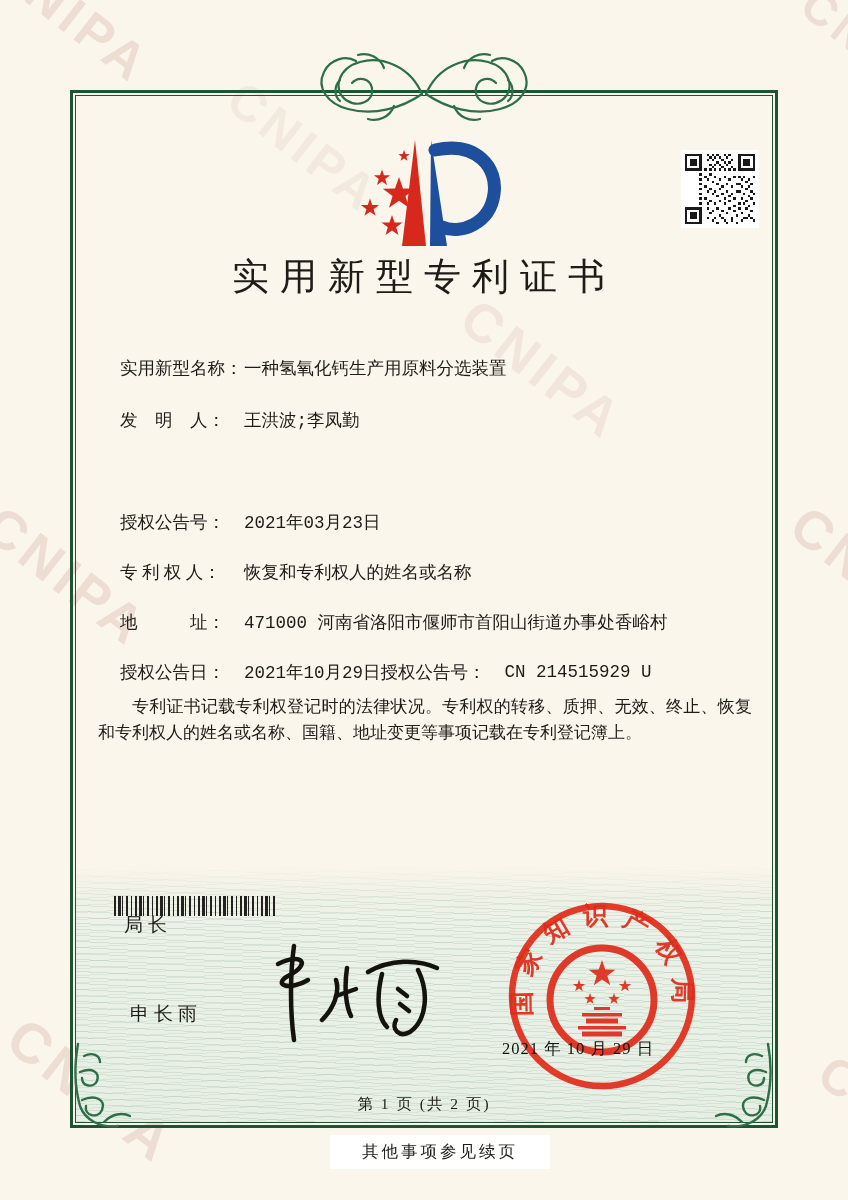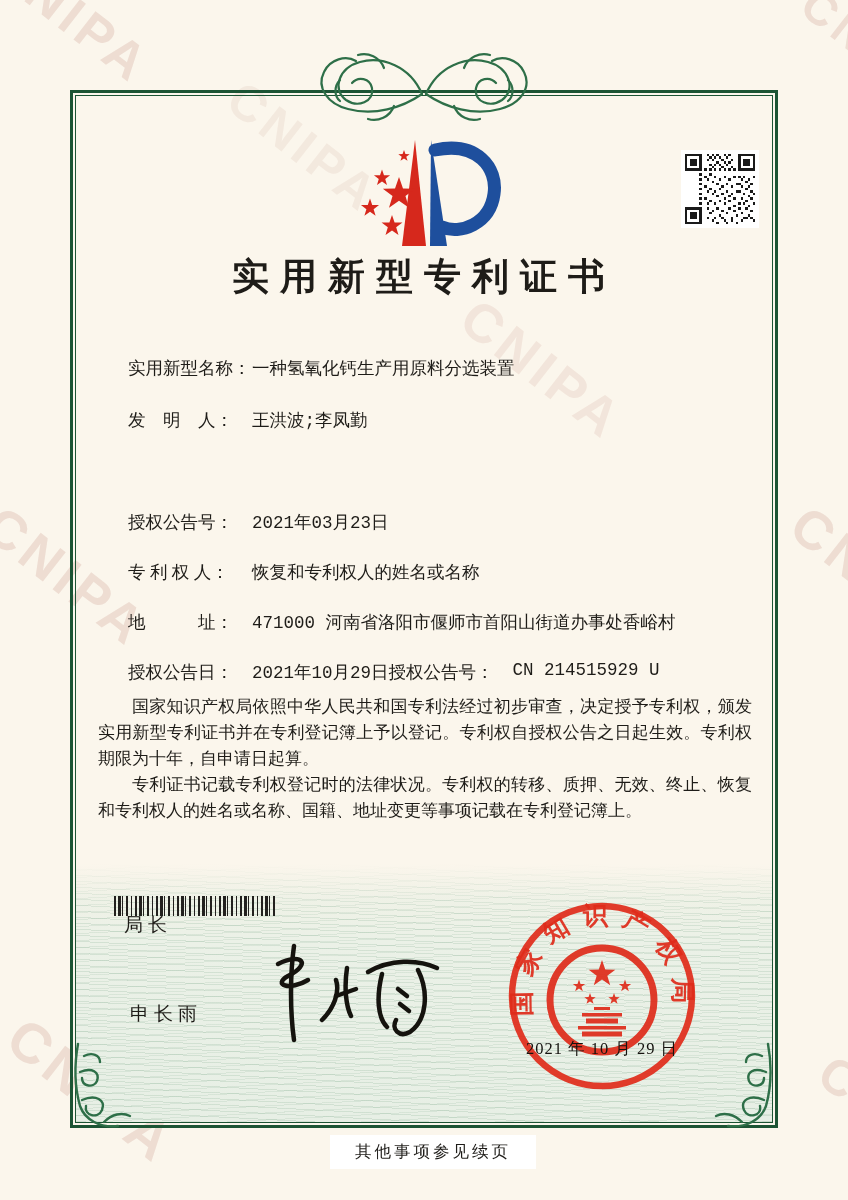--- a/index.html
+++ b/index.html
@@ -22,23 +22,23 @@
       linear-gradient(180deg, rgba(251,246,236,1) 0%, rgba(246,244,234,.65) 7%, rgba(236,241,231,.25) 14%, rgba(236,241,231,0) 22%),
       repeating-linear-gradient(3deg,  rgba(148,184,158,.28) 0 1px, rgba(0,0,0,0) 1px 6px),
       repeating-linear-gradient(-3deg, rgba(148,184,158,.20) 0 1px, rgba(0,0,0,0) 1px 7px),
       linear-gradient(180deg,#f3f2e6 0%, #ebf1e7 30%, #e7efe5 100%);}
 
   .certno{position:absolute;left:112px;top:139px;font-size:17px;letter-spacing:2px;z-index:4;}
   .logo{position:absolute;left:352px;top:134px;z-index:4;}
   .qr{position:absolute;left:681px;top:150px;width:70px;height:70px;background:#fff;
       padding:4px;z-index:4;}
   .title{position:absolute;left:70px;top:252px;width:708px;text-align:center;
-         font-size:37px;font-weight:bold;letter-spacing:11px;z-index:4;}
-
-  .row{position:absolute;left:128px;width:620px;display:flex;font-size:17.5px;z-index:4;}
+         font-size:37px;font-weight:normal;letter-spacing:11px;z-index:4;}
+
+  .row{position:absolute;left:120px;width:620px;display:flex;font-size:17.5px;z-index:4;align-items:center;}
   .lbl{flex:none;width:124px;}
   .val{flex:none;white-space:nowrap;font-family:Liberation Mono, monospace;}
   .lbl2{}
 
   .paras{position:absolute;left:98px;top:694px;width:654px;font-size:17px;line-height:26px;
          text-align:justify;z-index:4;}
   .paras p{margin:0;text-indent:2em;}
 
   .barcode{position:absolute;left:114px;top:896px;width:164px;height:20px;z-index:5;
     background:repeating-linear-gradient(90deg,
@@ -46,28 +46,28 @@
       #23211f 4px 7px, rgba(0,0,0,0) 7px 8px,
       #23211f 8px 9px, rgba(0,0,0,0) 9px 12px,
       #23211f 12px 14px, rgba(0,0,0,0) 14px 17px,
       #23211f 17px 18px, rgba(0,0,0,0) 18px 21px);}
 
   .officer-title{position:absolute;left:124px;top:912px;font-size:19px;letter-spacing:5px;z-index:5;}
   .officer-name{position:absolute;left:122px;top:1001px;font-size:19px;letter-spacing:5px;z-index:5;margin-left:8px;}
   .signature{position:absolute;left:250px;top:930px;z-index:5;}
 
   .seal{position:absolute;left:502px;top:896px;z-index:5;}
-  .seal-date{position:absolute;left:502px;top:1038px;width:200px;text-align:center;
+  .seal-date{position:absolute;left:502px;top:1038px;width:200px;text-align:left;
              font-size:16.5px;letter-spacing:1px;color:#15130f;z-index:6;}
 
   .page-num{position:absolute;left:70px;top:1094px;width:708px;text-align:center;
             font-size:15.5px;letter-spacing:2px;z-index:6;}
 
   .note-box{position:absolute;left:330px;top:1135px;background:#ffffff;
-            padding:6px 25px;font-size:16.5px;letter-spacing:3px;z-index:4;}
+            padding:6px 32px;font-size:16.5px;letter-spacing:3px;z-index:4;}
 
   .flourish{position:absolute;left:244px;top:46px;z-index:3;}
   .corner{position:absolute;top:1042px;z-index:3;}
   .corner.left{left:70px;}
   .corner.right{left:712px;transform:scaleX(-1);}
 </style>
 </head>
 <body>
 
 <div class="page">
@@ -190,21 +190,20 @@
     <span class="val">471000 河南省洛阳市偃师市首阳山街道办事处香峪村</span>
   </div>
   <div class="row" style="top:660px">
     <span class="lbl">授权公告日：</span>
     <span class="val">2021年10月29日</span>
     <span class="lbl lbl2">授权公告号：</span>
     <span class="val">CN 214515929 U</span>
   </div>
 
   <div class="paras">
-    <p>国家知识产权局依照中华人民共和国专利法经过初步审查，决定授予专利权，颁发实用新型专利证书并在专利登记簿上予以登记。专利权自授权公告之日起生效。专利权期限为十年，自申请日起算。</p>
     <p>专利证书记载专利权登记时的法律状况。专利权的转移、质押、无效、终止、恢复和专利权人的姓名或名称、国籍、地址变更等事项记载在专利登记簿上。</p>
   </div>
 
   <div class="barcode"></div>
 
   <div class="officer-title">局长</div>
   <div class="officer-name">申长雨</div>
 
   <svg class="signature" width="200" height="118" viewBox="0 0 200 118">
     <g fill="none" stroke="#15130e" stroke-width="4.5" stroke-linecap="round">
@@ -239,15 +238,16 @@
       <use href="#sstar" transform="translate(12,-1) scale(0.6)"></use>
       <rect x="-8" y="7" width="16" height="3"></rect>
       <rect x="-20" y="13" width="40" height="3.5"></rect>
       <rect x="-16" y="18.5" width="32" height="5"></rect>
       <rect x="-24" y="26" width="48" height="3.5"></rect>
       <rect x="-20" y="31.5" width="40" height="5"></rect>
     </g>
   </svg>
   <div class="seal-date">2021 年 10 月 29 日</div>
 
+  <div class="page-num">第 1 页 (共 2 页)</div>
   <div class="note-box">其他事项参见续页</div>
 
 </div>
 
 </body></html>

